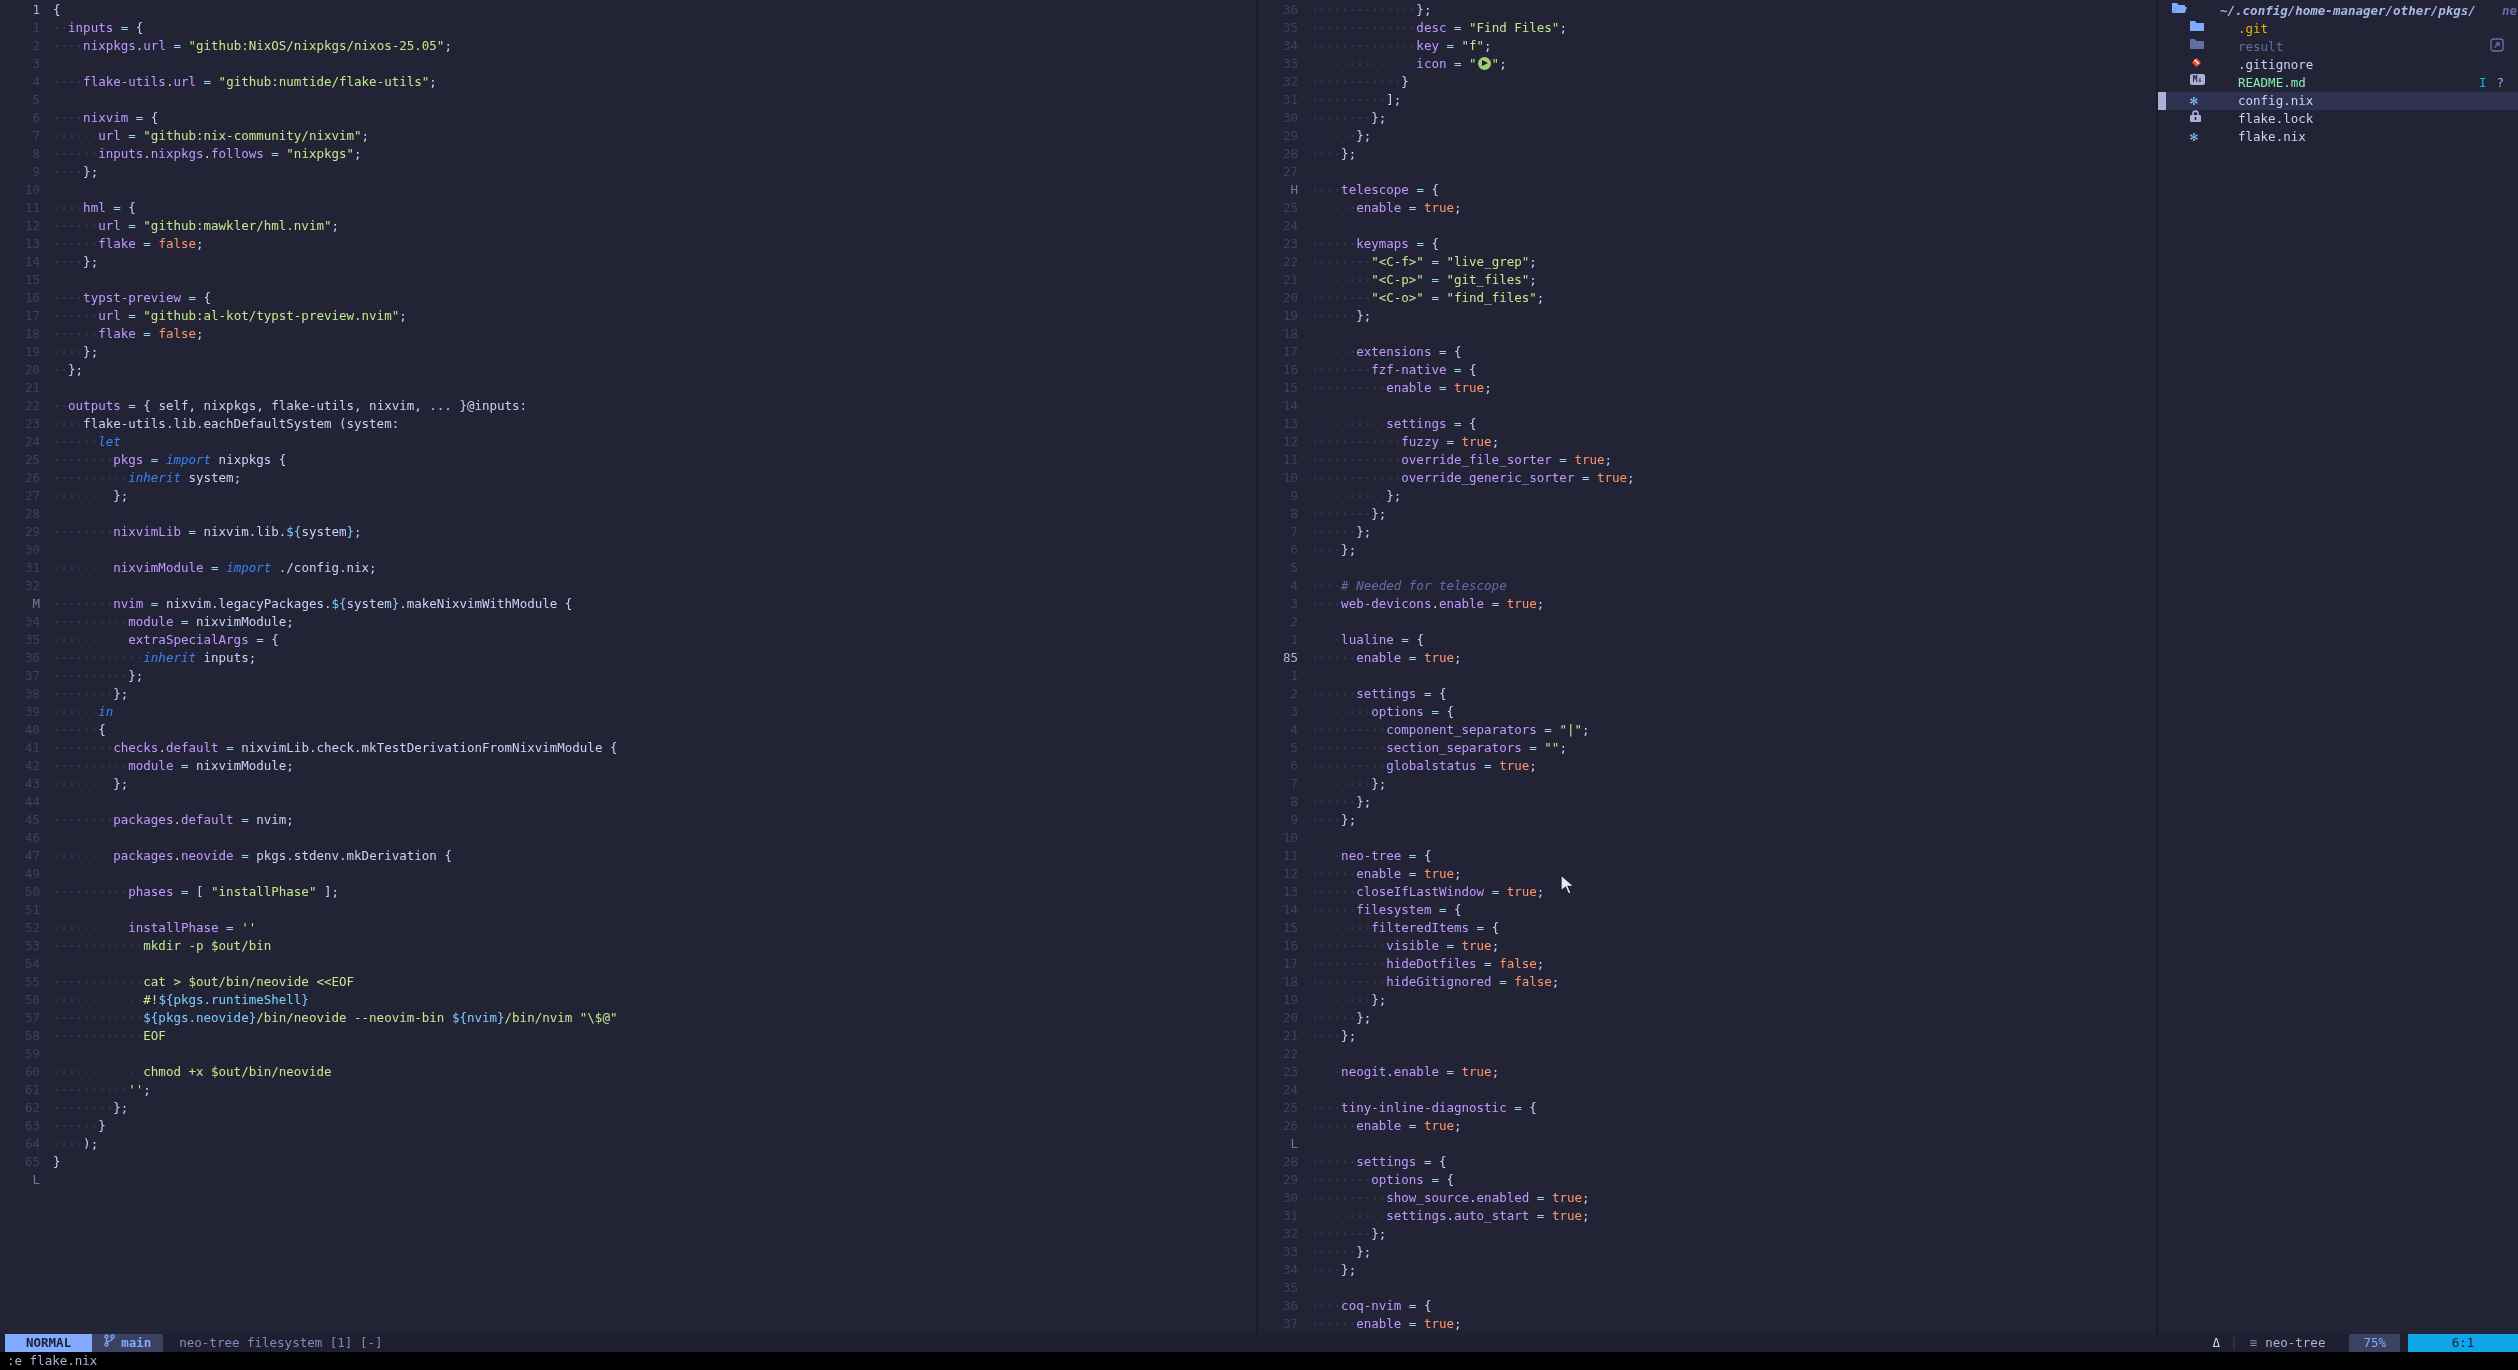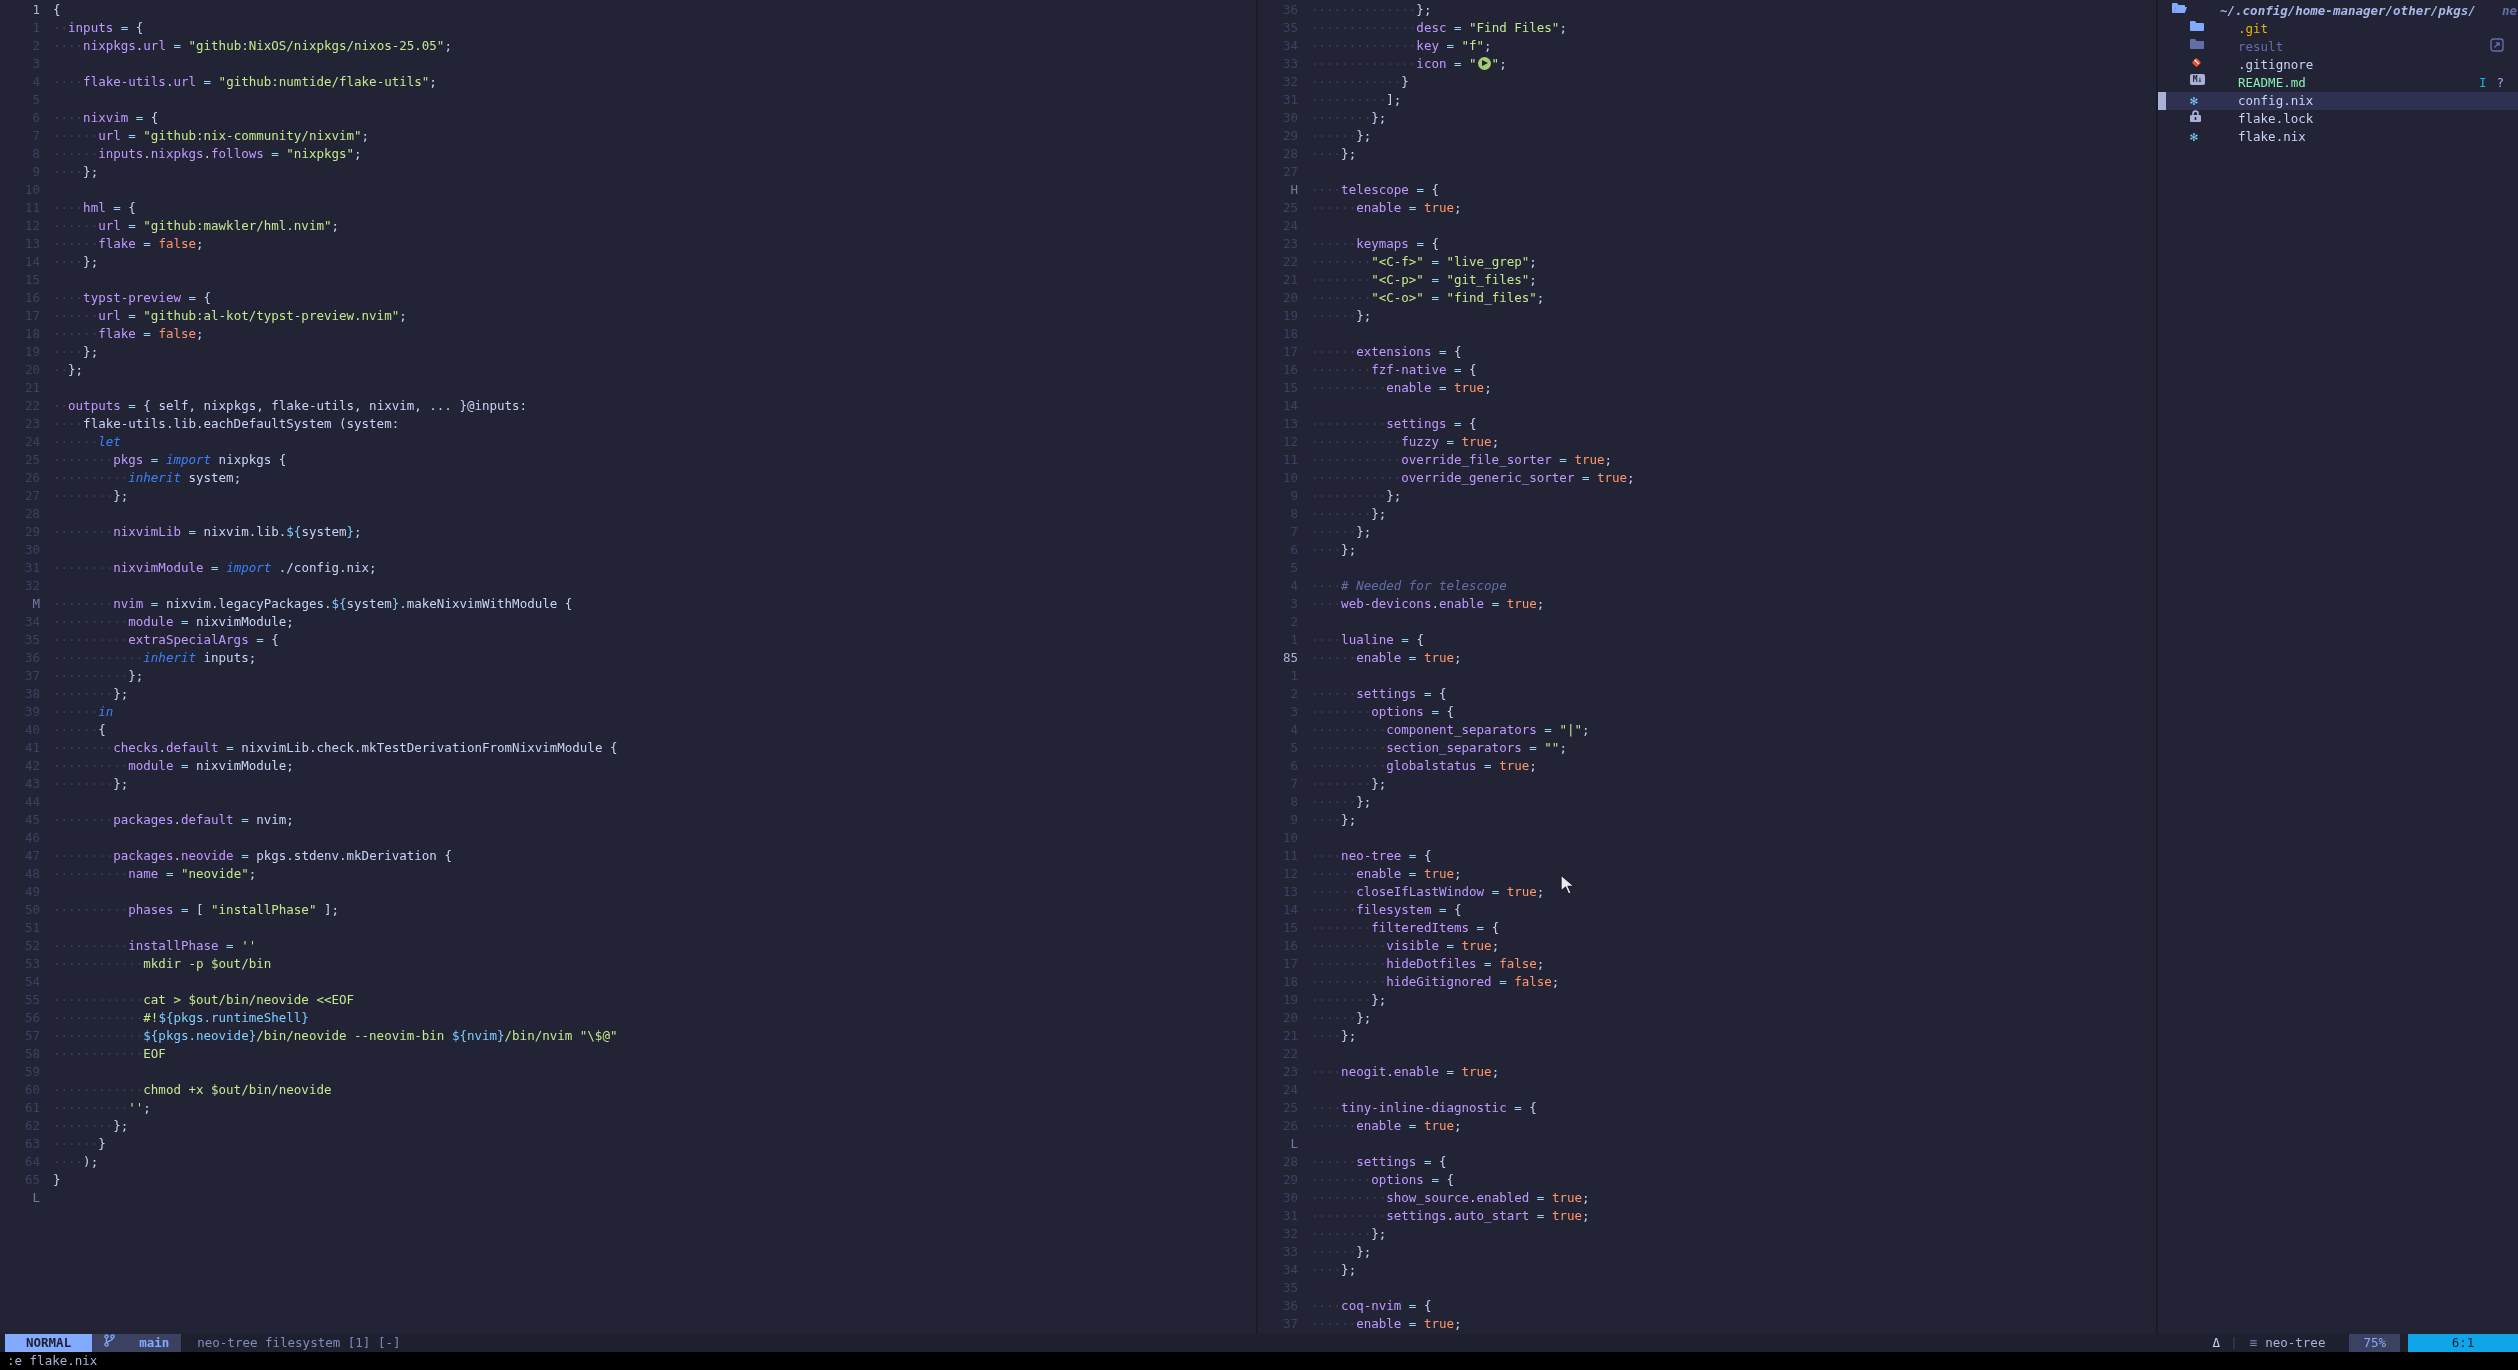--- a/index.html
+++ b/index.html
@@ -45,21 +45,21 @@
   .lbl-dim{color:#636da6;}
   .lbl-readme{color:#86efac;}
   .lbl-file{color:#c8d3f5;}
   .tright{margin-left:auto;padding-right:14px;display:flex;align-items:center;gap:10px;}
   .git-i{color:#0db9d7;}
   .git-q{color:#bb9af7;}
   
   .statusline{height:18px;background:#1e2030;display:flex;align-items:stretch;line-height:18px;padding-left:5px;}
   .seg{display:flex;align-items:center;}
   .seg-mode{background:#82aaff;color:#1e2030;padding:0 21px;font-weight:bold;}
-  .seg-branch{background:#3b4261;color:#82aaff;padding:0 12px;font-weight:bold;gap:24px;}
+  .seg-branch{background:#3b4261;color:#82aaff;padding:0 12px;font-weight:bold;gap:6px;}
   .seg-info{color:#828bb8;padding-left:16px;}
   .sl-right{margin-left:auto;display:flex;align-items:stretch;}
   .seg-delta{color:#c8d3f5;padding:0 10px;}
   .seg-pipe{color:#3b4261;}
   .seg-list{color:#828bb8;padding:0 8px 0 12px;}
   .seg-ft{color:#a9b1d6;padding-right:16px;}
   .seg-pct{background:#3b4261;color:#82aaff;padding:0 14px;margin-left:8px;}
   .seg-gap{width:8px;}
   .seg-pos{background:#0ea5e9;color:#1e2030;width:110px;justify-content:center;}
   .cmdline{height:18px;line-height:18px;color:#a9b1d6;padding-left:7px;background:#000000;}
@@ -111,21 +111,20 @@
       <div class="line"><span class="gutter">38</span><span class="code"><span class="dots">········</span><span class="tk-fg">};</span></span></div>
       <div class="line"><span class="gutter">39</span><span class="code"><span class="dots">······</span><span class="tk-kw">in</span></span></div>
       <div class="line"><span class="gutter">40</span><span class="code"><span class="dots">······</span><span class="tk-fg">{</span></span></div>
       <div class="line"><span class="gutter">41</span><span class="code"><span class="dots">········</span><span class="tk-at">checks</span><span class="tk-fg">.</span><span class="tk-at">default</span><span class="tk-fg"> </span><span class="tk-op">=</span><span class="tk-fg"> nixvimLib.check.mkTestDerivationFromNixvimModule {</span></span></div>
       <div class="line"><span class="gutter">42</span><span class="code"><span class="dots">··········</span><span class="tk-at">module</span><span class="tk-fg"> </span><span class="tk-op">=</span><span class="tk-fg"> nixvimModule;</span></span></div>
       <div class="line"><span class="gutter">43</span><span class="code"><span class="dots">········</span><span class="tk-fg">};</span></span></div>
       <div class="line"><span class="gutter">44</span><span class="code"></span></div>
       <div class="line"><span class="gutter">45</span><span class="code"><span class="dots">········</span><span class="tk-at">packages</span><span class="tk-fg">.</span><span class="tk-at">default</span><span class="tk-fg"> </span><span class="tk-op">=</span><span class="tk-fg"> nvim;</span></span></div>
       <div class="line"><span class="gutter">46</span><span class="code"></span></div>
       <div class="line"><span class="gutter">47</span><span class="code"><span class="dots">········</span><span class="tk-at">packages</span><span class="tk-fg">.</span><span class="tk-at">neovide</span><span class="tk-fg"> </span><span class="tk-op">=</span><span class="tk-fg"> pkgs.stdenv.mkDerivation {</span></span></div>
-      <div class="line"><span class="gutter">48</span><span class="code"><span class="dots">··········</span><span class="tk-at">name</span><span class="tk-fg"> </span><span class="tk-op">=</span><span class="tk-fg"> </span><span class="tk-st">"neovide"</span><span class="tk-fg">;</span></span></div>
       <div class="line"><span class="gutter">49</span><span class="code"></span></div>
       <div class="line"><span class="gutter">50</span><span class="code"><span class="dots">··········</span><span class="tk-at">phases</span><span class="tk-fg"> </span><span class="tk-op">=</span><span class="tk-fg"> [ </span><span class="tk-st">"installPhase"</span><span class="tk-fg"> ];</span></span></div>
       <div class="line"><span class="gutter">51</span><span class="code"></span></div>
       <div class="line"><span class="gutter">52</span><span class="code"><span class="dots">··········</span><span class="tk-at">installPhase</span><span class="tk-fg"> </span><span class="tk-op">=</span><span class="tk-fg"> </span><span class="tk-st">''</span></span></div>
       <div class="line"><span class="gutter">53</span><span class="code"><span class="dots">············</span><span class="tk-st">mkdir -p $out/bin</span></span></div>
       <div class="line"><span class="gutter">54</span><span class="code"></span></div>
       <div class="line"><span class="gutter">55</span><span class="code"><span class="dots">············</span><span class="tk-st">cat &gt; $out/bin/neovide &lt;&lt;EOF</span></span></div>
       <div class="line"><span class="gutter">56</span><span class="code"><span class="dots">············</span><span class="tk-st">#!</span><span class="tk-ip">${pkgs.runtimeShell}</span></span></div>
       <div class="line"><span class="gutter">57</span><span class="code"><span class="dots">············</span><span class="tk-ip">${pkgs.neovide}</span><span class="tk-st">/bin/neovide --neovim-bin </span><span class="tk-ip">${nvim}</span><span class="tk-st">/bin/nvim "\$@"</span></span></div>
       <div class="line"><span class="gutter">58</span><span class="code"><span class="dots">············</span><span class="tk-st">EOF</span></span></div>

